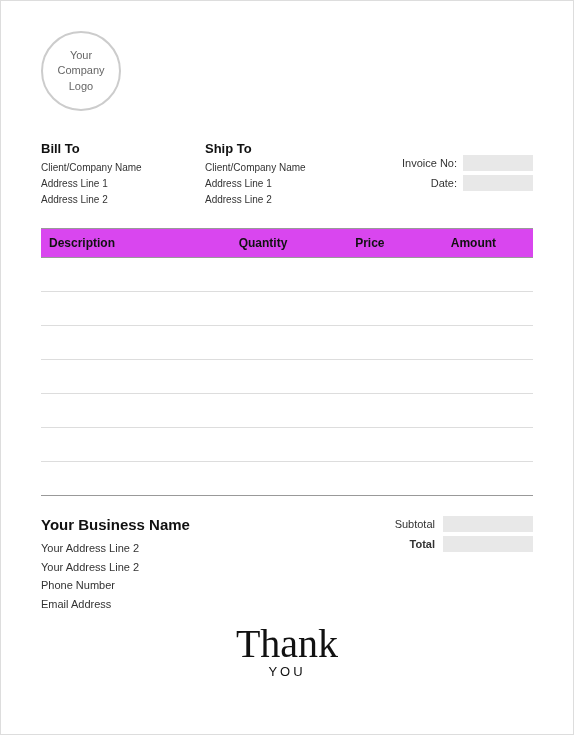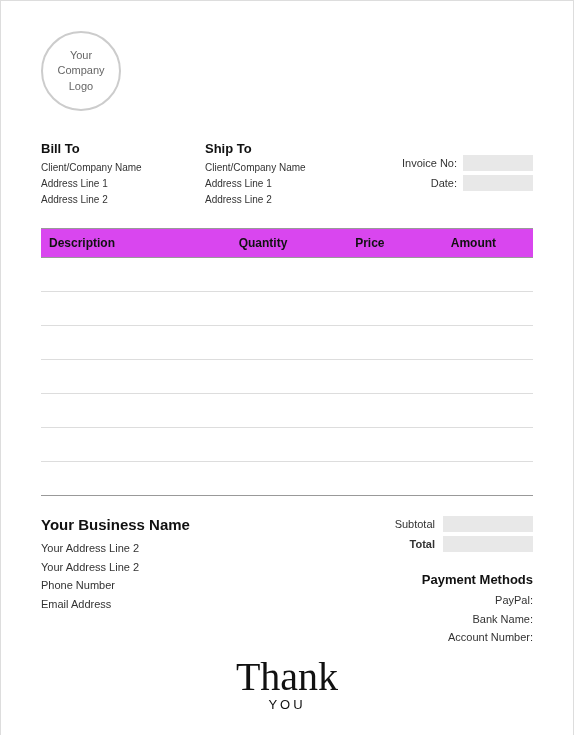--- a/index.html
+++ b/index.html
@@ -307,32 +307,20 @@
         <div class="total-row">
           <span class="total-label">Subtotal</span>
           <span class="total-input"></span>
         </div>
         <div class="total-row bold">
           <span class="total-label">Total</span>
           <span class="total-input"></span>
         </div>
       </div>
 
-      <div class="payment-section">
-        <h3>Payment Methods</h3>
-        <p>
-          <span>PayPal:</span>
-        </p>
-        <p>
-          <span>Bank Name:</span>
-        </p>
-        <p>
-          <span>Account Number:</span>
-        </p>
-      </div>
     </div>
   </div>
 
   <div class="thank-you-section">
     <div class="thank-you-text">Thank</div>
     <div class="you-text">YOU</div>
   </div>
 
 </div>
 

